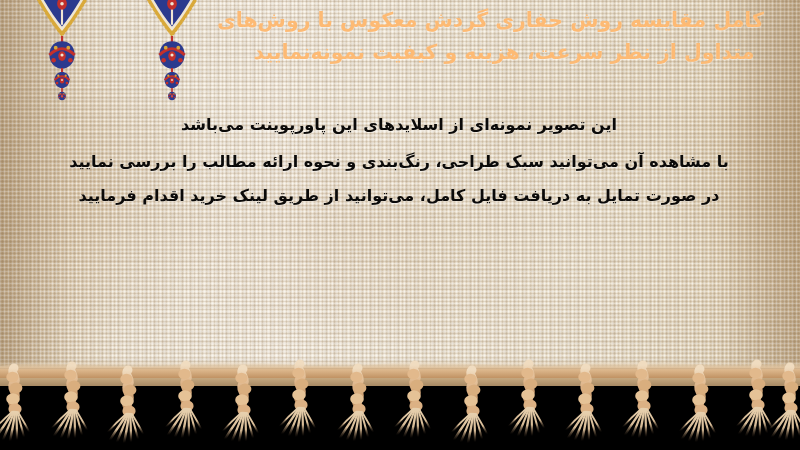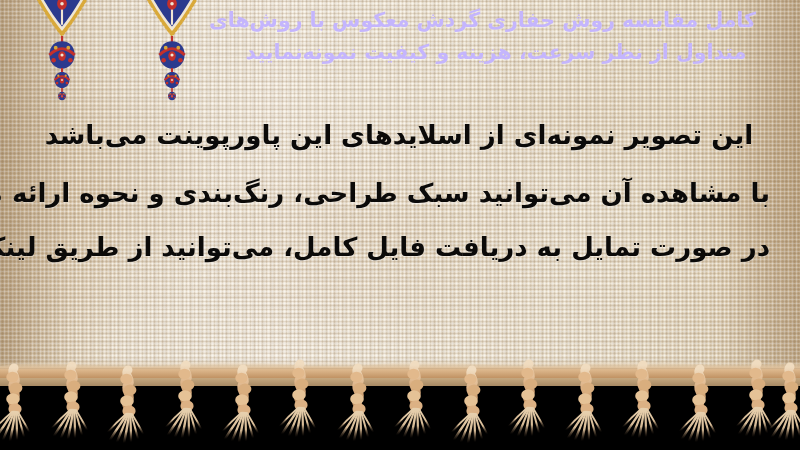--- a/index.html
+++ b/index.html
@@ -77,39 +77,39 @@
   .fringe-top-edge {
     position:absolute; left:0; right:0; top:360px; height:26px;
     background:
       linear-gradient(180deg, rgba(224,206,178,0) 0%, rgba(216,190,155,.85) 42%, rgba(205,174,132,.95) 72%, rgba(186,152,110,.9) 100%);
     filter:blur(.6px);
   }
 
   
   .title-block {
     position:absolute;
-    right:44px; top:4px;
+    right:36px; top:4px;
     width:520px;
     text-align:center;
-    color:#c4b5fd;
+    color:#fdba74;
     font-size:20.5px;
     font-weight:bold;
     line-height:1.58;
     letter-spacing:.1px;
     text-shadow:0 1px 0 rgba(255,255,255,.35);
   }
   .title-block .t-line { display:block; white-space:nowrap; }
 
   .body-block {
     position:absolute;
     right:30px; top:108px;
     width:742px;
     text-align:center;
     color:#0b0a09;
-    font-size:26px;
+    font-size:16px;
     font-weight:bold;
     line-height:2.08;
     text-shadow:0 1px 0 rgba(255,255,255,.32);
   }
   .body-block .b-line { display:block; white-space:nowrap; }
   .body-block .b-line.first { margin-bottom:4px; }
 </style>
 </head>
 <body>
 

